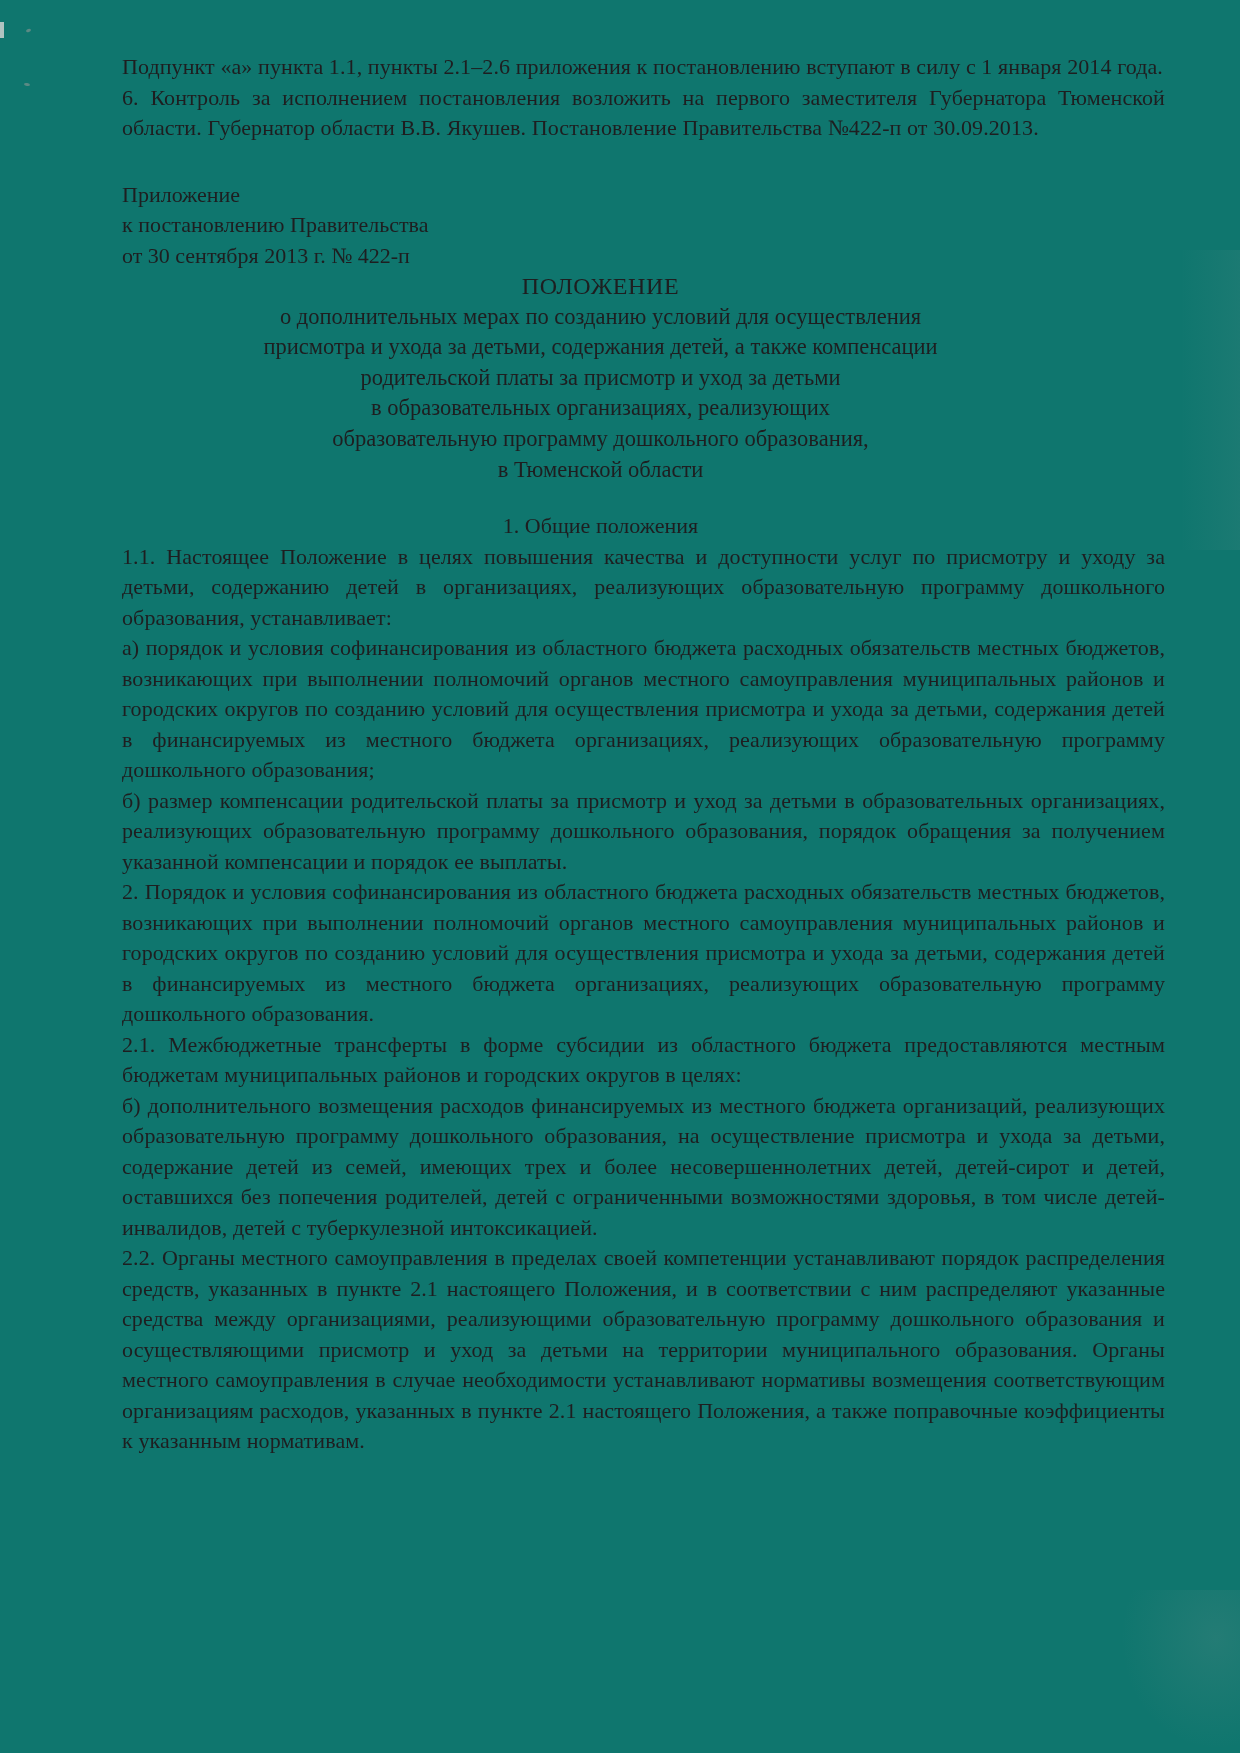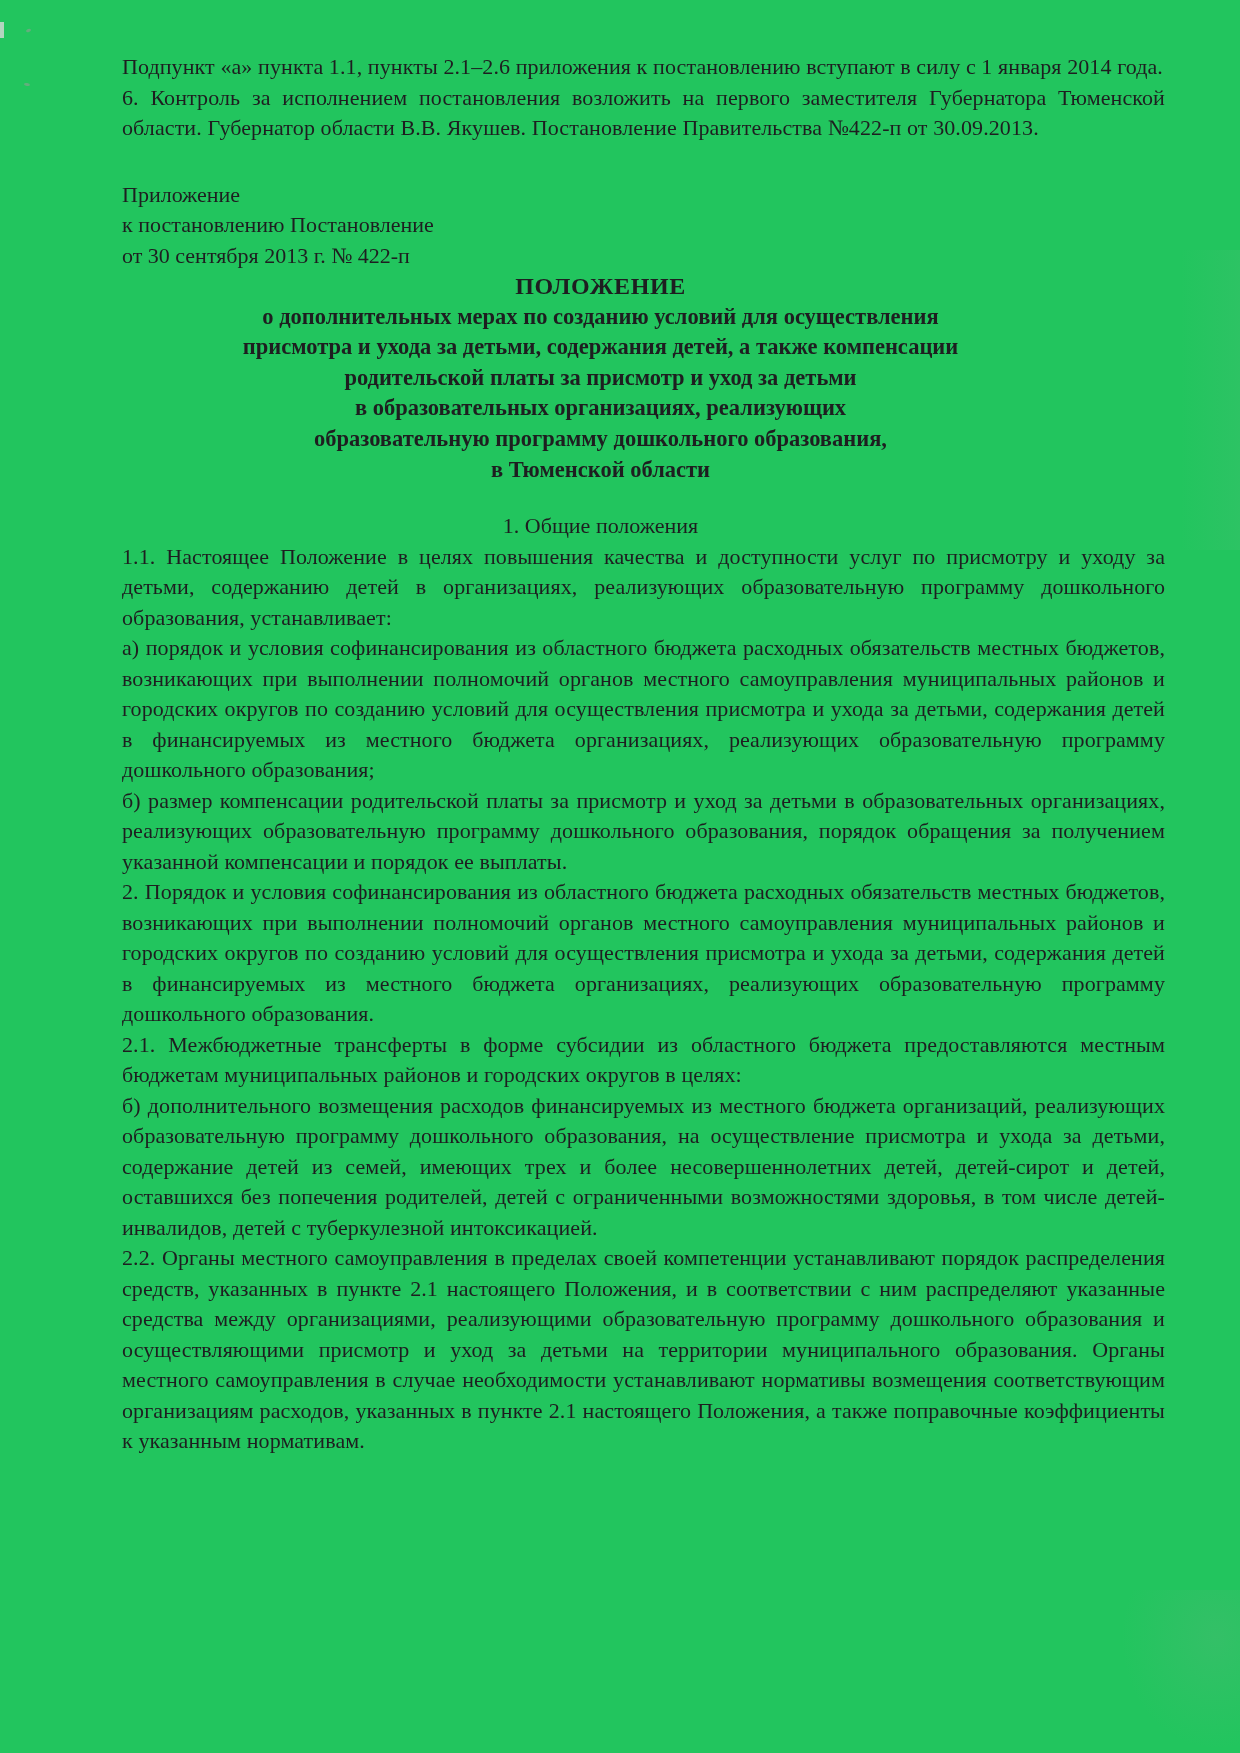--- a/index.html
+++ b/index.html
@@ -1,21 +1,21 @@
 <!DOCTYPE html>
 <html><head>
 <meta charset="utf-8">
 <style>
   html, body { margin: 0; padding: 0; background: #ffffff; }
   .page {
     position: relative;
     width: 1240px;
     height: 1753px;
     margin: 0;
-    background: #22c55e;
+    background: #0f766e;
     overflow: hidden;
     box-sizing: border-box;
     padding: 52px 75px 0 122px;
     font-family: "Liberation Serif", "DejaVu Serif", serif;
     color: #1e1e20;
   }
   .body-text {
     margin: 0;
     font-size: 22px;
     line-height: 30.5px;
@@ -28,21 +28,21 @@
     text-align: left;
     font-size: 22px;
     line-height: 30.5px;
   }
   .annex div { margin: 0; }
   .centered-block {
     margin-right: 86px;
     text-align: center;
   }
   .title-block {
-    font-weight: bold;
+    font-weight: normal;
     font-size: 22.5px;
     line-height: 30.6px;
   }
   .title-main {
     font-size: 24px;
     letter-spacing: 0.6px;
   }
   .section-heading {
     margin-top: 26px;
     font-size: 22px;
@@ -89,21 +89,21 @@
   <span class="speck speck-1"></span>
   <span class="speck speck-2"></span>
   <span class="smudge smudge-2"></span>
   <span class="smudge smudge-1"></span>
 
   <p class="body-text">Подпункт «а» пункта 1.1, пункты 2.1–2.6 приложения к постановлению вступают в силу с 1 января 2014 года.</p>
   <p class="body-text">6. Контроль за исполнением постановления возложить на первого заместителя Губернатора Тюменской области. Губернатор области В.В. Якушев. Постановление Правительства №422-п от 30.09.2013.</p>
 
   <div class="annex">
     <div>Приложение</div>
-    <div>к постановлению Постановление</div>
+    <div>к постановлению Правительства</div>
     <div>от 30 сентября 2013 г. № 422-п</div>
   </div>
 
   <div class="centered-block title-block">
     <div class="title-main">ПОЛОЖЕНИЕ</div>
     <div>о дополнительных мерах по созданию условий для осуществления</div>
     <div>присмотра и ухода за детьми, содержания детей, а также компенсации</div>
     <div>родительской платы за присмотр и уход за детьми</div>
     <div>в образовательных организациях, реализующих</div>
     <div>образовательную программу дошкольного образования,</div>

